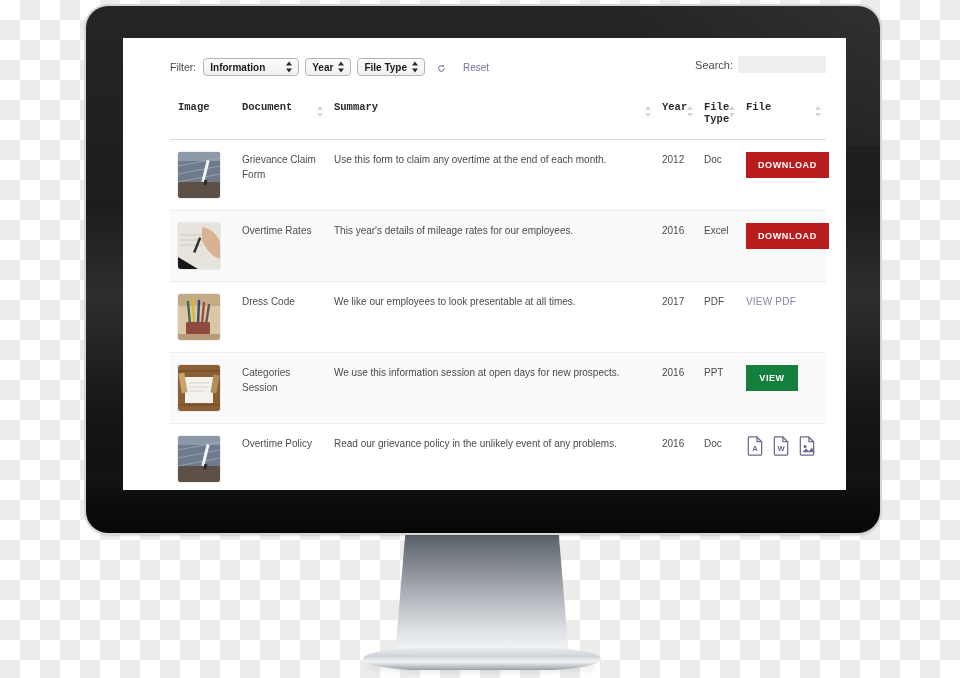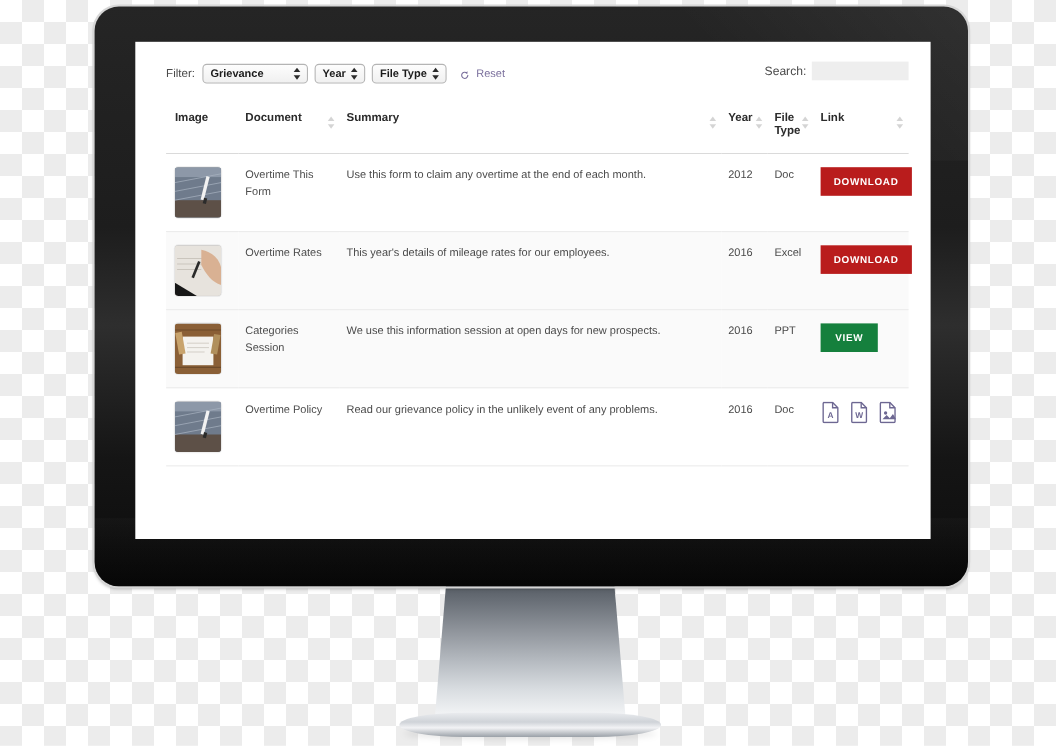--- a/index.html
+++ b/index.html
@@ -101,20 +101,21 @@
     background: rgba(0,0,0,0.10);
     filter: blur(3px);
   }
 
   
   .page {
     padding: 18px 20px 0 28px;
     box-sizing: border-box;
     font-size: 11px;
     color: #3a3a3a;
+    margin-left: 19px;
   }
 
   
   .filterbar {
     display: flex;
     align-items: center;
     height: 22px;
     margin-bottom: 14px;
     position: relative;
   }
@@ -156,21 +157,21 @@
     width: 0; height: 0;
     border-left: 3.5px solid transparent;
     border-right: 3.5px solid transparent;
   }
   .spinner:before { top: 0; border-bottom: 4px solid #2a2a2a; }
   .spinner:after { bottom: 0; border-top: 4px solid #2a2a2a; }
 
   .reset-link {
     display: inline-flex;
     align-items: flex-end;
-    gap: 6px;
+    gap: 17px;
     margin-left: 6px;
     font-size: 10px;
     color: #7a6f9c;
     cursor: pointer;
     white-space: nowrap;
   }
   .reset-icon { display: inline-block; width: 9px; height: 9px; }
 
   .search-wrap {
     position: absolute;
@@ -205,20 +206,21 @@
   table.doc-table thead th {
     text-align: left;
     font-size: 10.5px;
     font-weight: bold;
     color: #2b2b2b;
     padding: 9px 6px 14px 6px;
     vertical-align: top;
     position: relative;
     border-bottom: 1px solid #dadada;
     background: #ffffff;
+    font-family: Liberation Mono, monospace;
   }
   table.doc-table thead tr th:first-child { padding-left: 8px; }
   .sort-arrows {
     position: absolute;
     right: 4px;
     top: 14px;
     width: 7px;
     height: 11px;
     opacity: 0.42;
   }
@@ -303,21 +305,21 @@
       <div class="bezel-sheen2"></div>
     </div>
 
     <div class="screen">
       <div class="page">
 
         <div class="filterbar">
           <span class="filter-label">Filter:</span>
 
           <span class="select wide">
-            <span>Grievance</span>
+            <span>Information</span>
             <span class="spinner"></span>
           </span>
 
           <span class="select">
             <span>Year</span>
             <span class="spinner"></span>
           </span>
 
           <span class="select">
             <span>File Type</span>
@@ -364,53 +366,67 @@
               </th>
               <th>
                 <span>Year</span>
                 <span class="sort-arrows"></span>
               </th>
               <th>
                 <span>File Type</span>
                 <span class="sort-arrows"></span>
               </th>
               <th>
-                <span>Link</span>
+                <span>File</span>
                 <span class="sort-arrows"></span>
               </th>
             </tr>
           </thead>
           <tbody id="table-body">
               <tr>
                 <td>
                   <div class="thumb">
                     <svg viewBox="0 0 42 46">
                       <use href="#thumb-blueprint-pen"></use>
                     </svg>
                   </div>
                 </td>
-                <td><span class="doc-title">Overtime This Form</span></td>
+                <td><span class="doc-title">Grievance Claim Form</span></td>
                 <td><span>Use this form to claim any overtime at the end of each month.</span></td>
                 <td><span>2012</span></td>
                 <td><span>Doc</span></td>
                 <td><button class="btn btn-download">DOWNLOAD</button></td>
               </tr>
               <tr class="alt">
                 <td>
                   <div class="thumb">
                     <svg viewBox="0 0 42 46">
                       <use href="#thumb-hand-signing"></use>
                     </svg>
                   </div>
                 </td>
                 <td><span class="doc-title">Overtime Rates</span></td>
                 <td><span>This year's details of mileage rates for our employees.</span></td>
                 <td><span>2016</span></td>
                 <td><span>Excel</span></td>
                 <td><button class="btn btn-download">DOWNLOAD</button></td>
+              </tr>
+              <tr>
+                <td>
+                  <div class="thumb">
+                    <svg viewBox="0 0 42 46">
+                      <use href="#thumb-pencil-pot"></use>
+                    </svg>
+                  </div>
+                </td>
+                <td><span class="doc-title">Dress Code</span></td>
+                <td><span>We like our employees to look presentable at all times.</span></td>
+                <td><span>2017</span></td>
+                <td><span>PDF</span></td>
+                <td><span class="link-text link-caps">VIEW PDF</span></td>
               </tr>
               <tr class="alt">
                 <td>
                   <div class="thumb">
                     <svg viewBox="0 0 42 46">
                       <use href="#thumb-desk-papers"></use>
                     </svg>
                   </div>
                 </td>
                 <td><span class="doc-title">Categories Session</span></td>

